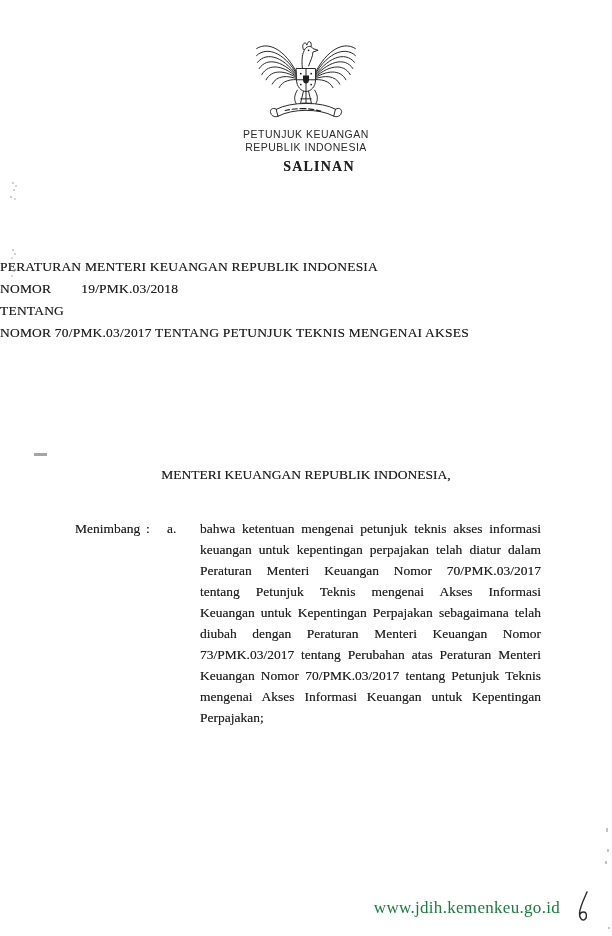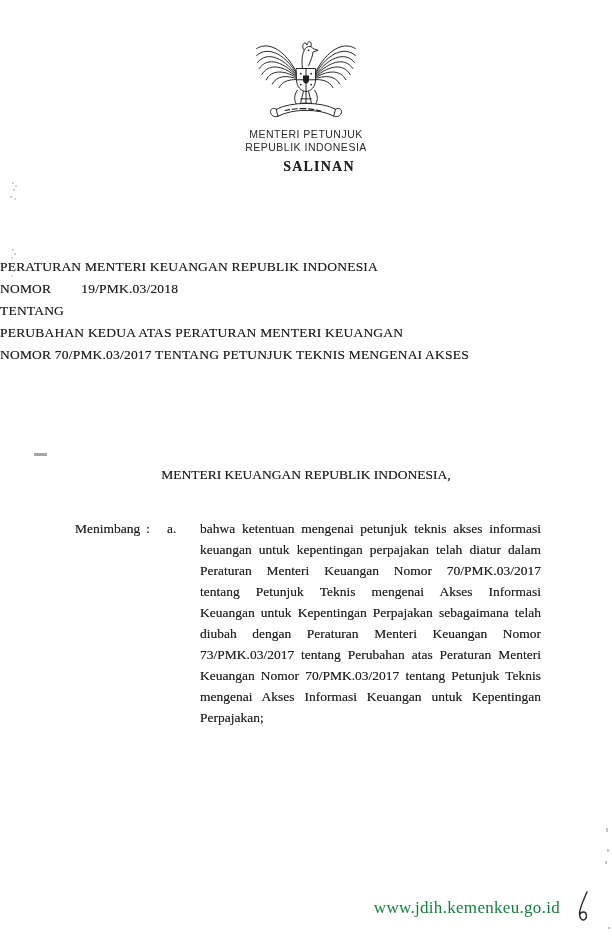--- a/index.html
+++ b/index.html
@@ -113,32 +113,31 @@
       </g>
       <g fill="#1e1e1e" stroke="none">
         <circle cx="63" cy="14" r="1"></circle>
         <path d="M56.5,43 h7 v5 c0,2.8 -1.5,4.2 -3.5,4.2 c-2,0 -3.5,-1.4 -3.5,-4.2 z"></path>
         <circle cx="54" cy="41" r="1"></circle>
         <circle cx="66" cy="41" r="1"></circle>
         <circle cx="54" cy="53.5" r="1"></circle>
         <circle cx="66" cy="53.5" r="1"></circle>
       </g>
     </svg>
-    <div class="ministry-line">MENTERI PETUNJUK</div>
+    <div class="ministry-line">PETUNJUK KEUANGAN</div>
     <div class="ministry-line">REPUBLIK INDONESIA</div>
     <div class="salinan">SALINAN</div>
   </div>
 
   <div class="title-block">
     <div>PERATURAN MENTERI KEUANGAN REPUBLIK INDONESIA</div>
     <div>
       <span>NOMOR</span><span class="nomor-value">19/PMK.03/2018</span>
     </div>
     <div>TENTANG</div>
-    <div>PERUBAHAN KEDUA ATAS PERATURAN MENTERI KEUANGAN</div>
     <div>NOMOR 70/PMK.03/2017 TENTANG PETUNJUK TEKNIS MENGENAI AKSES</div>
   </div>
 
   <div class="authority">MENTERI KEUANGAN REPUBLIK INDONESIA,</div>
 
   <div class="considerations">
     <div class="c-label">Menimbang</div>
     <div class="c-colon">:</div>
     <div class="c-marker">a.</div>
     <div class="c-text">bahwa ketentuan mengenai petunjuk teknis akses informasi keuangan untuk kepentingan perpajakan telah diatur dalam Peraturan Menteri Keuangan Nomor 70/PMK.03/2017 tentang Petunjuk Teknis mengenai Akses Informasi Keuangan untuk Kepentingan Perpajakan sebagaimana telah diubah dengan Peraturan Menteri Keuangan Nomor 73/PMK.03/2017 tentang Perubahan atas Peraturan Menteri Keuangan Nomor 70/PMK.03/2017 tentang Petunjuk Teknis mengenai Akses Informasi Keuangan untuk Kepentingan Perpajakan;</div>

